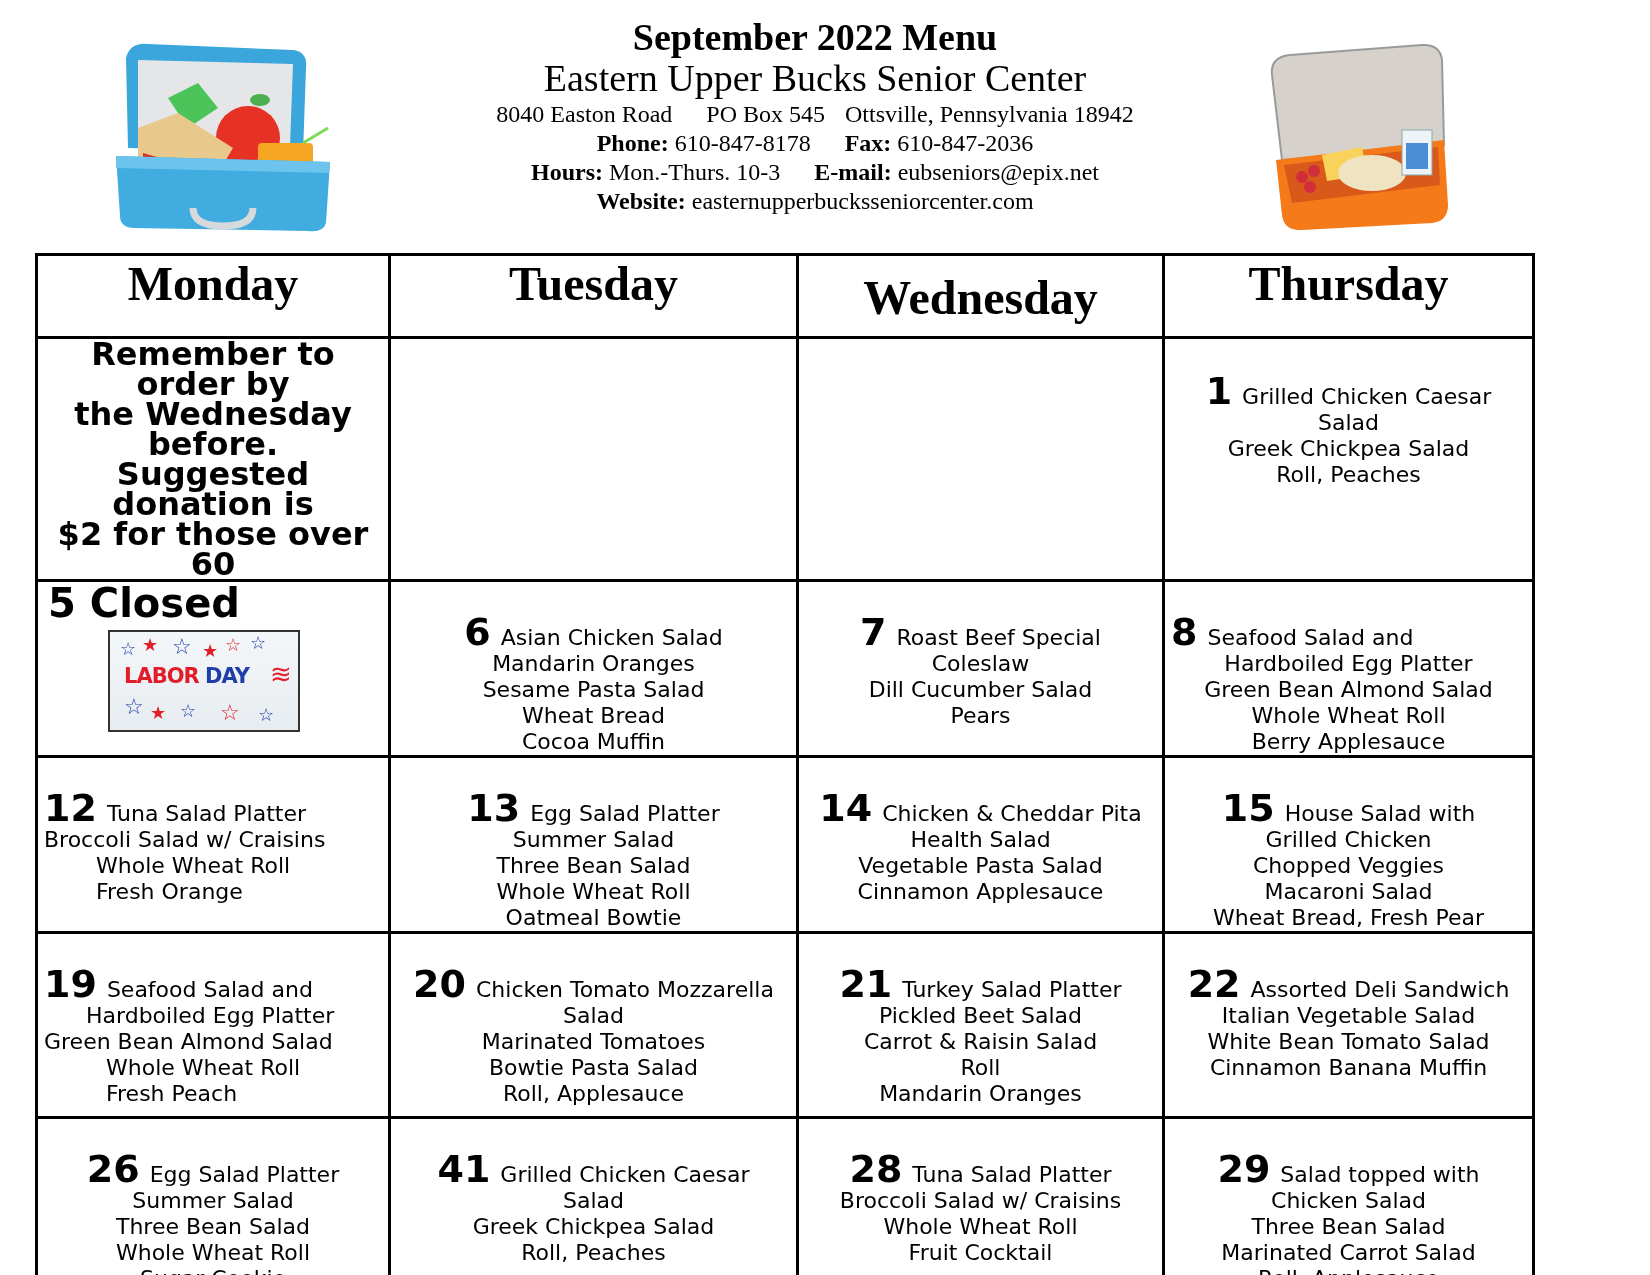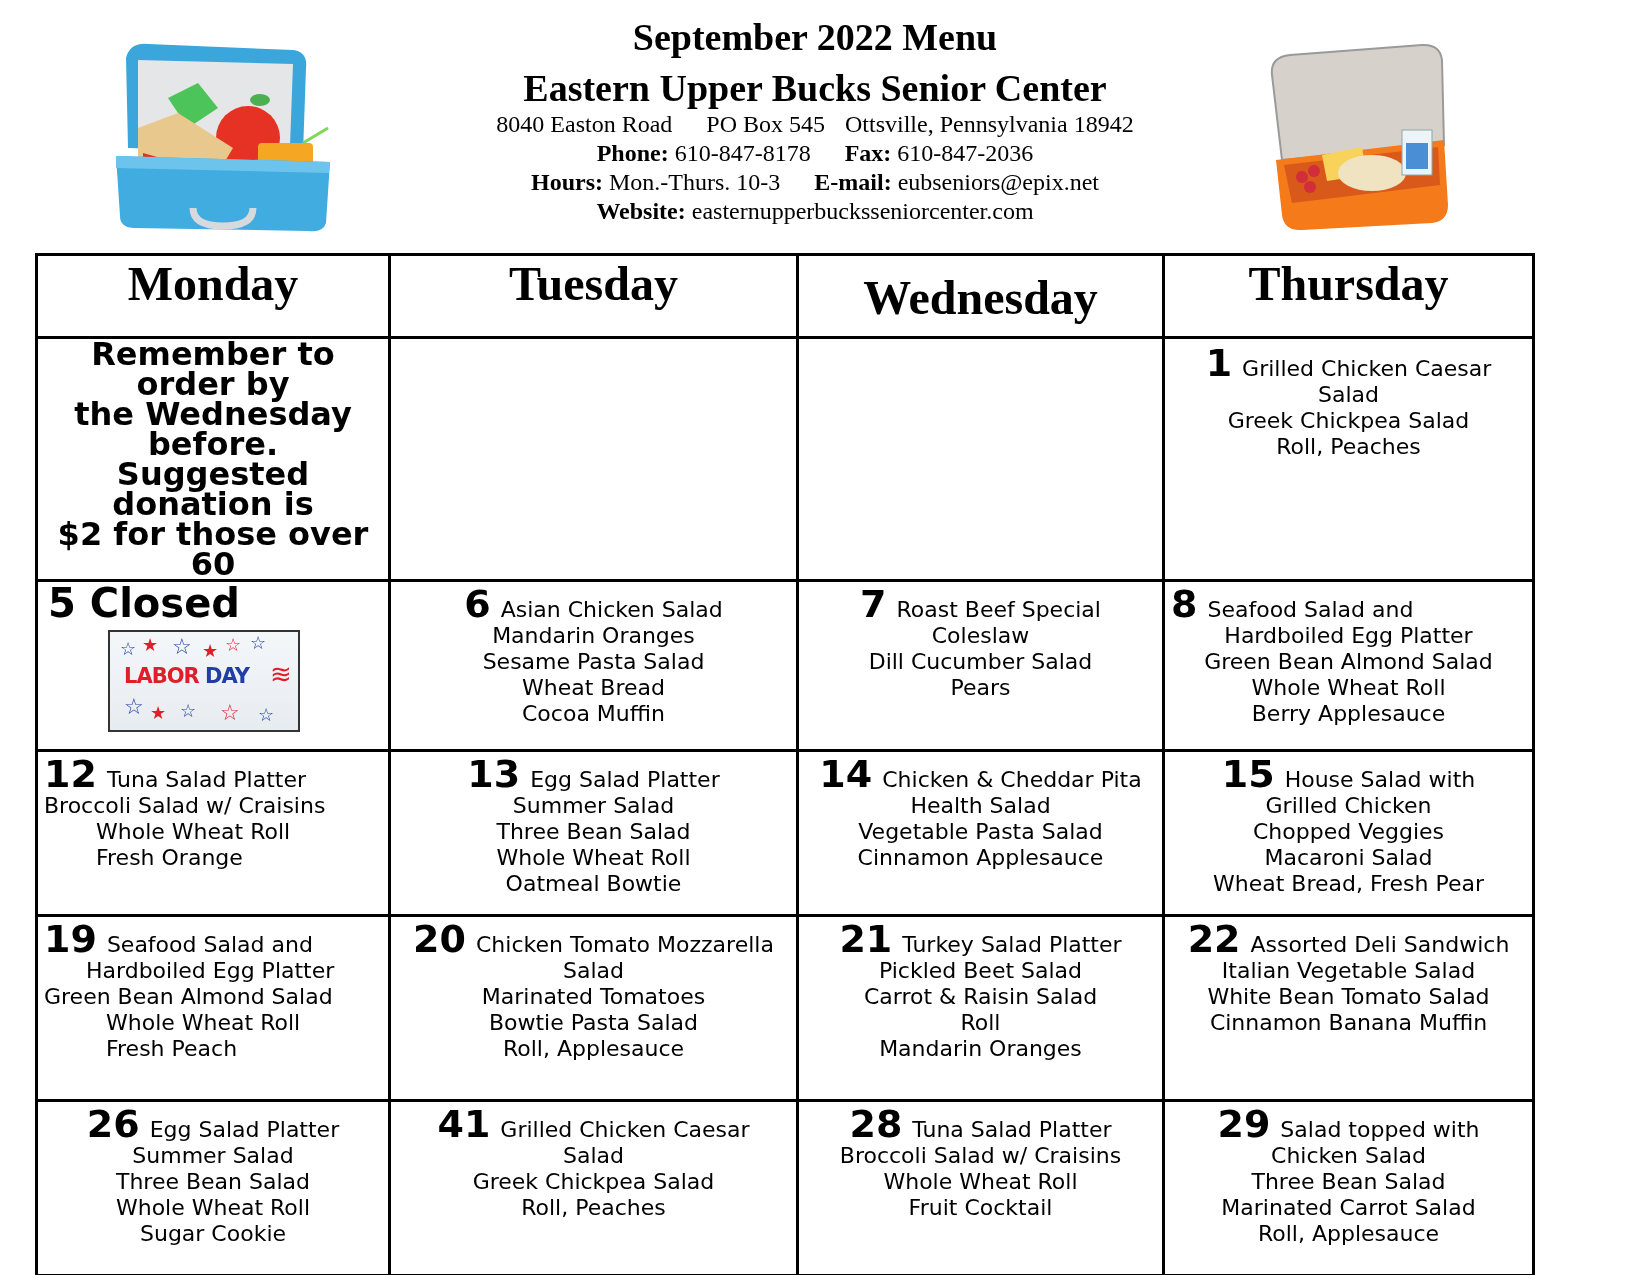--- a/index.html
+++ b/index.html
@@ -2,41 +2,41 @@
 <html><head>
   <meta charset="utf-8">
   <style>
     html, body { margin: 0; padding: 0; background: #ffffff; }
     body { width: 1650px; height: 1275px; position: relative; overflow: hidden; color: #000; }
     .serif { font-family: "Liberation Serif", "DejaVu Serif", serif; }
     .comic { font-family: "DejaVu Sans", "Liberation Sans", sans-serif; }
 
     .header { position: absolute; left: 400px; top: 18px; width: 830px; text-align: center; }
     .title { font-size: 38px; font-weight: bold; line-height: 38px; }
-    .subtitle { font-size: 38px; font-weight: bold; line-height: 44px; margin-top: 10px; }
+    .subtitle { font-size: 38px; font-weight: normal; line-height: 44px; }
     .info { font-size: 24px; line-height: 29px; }
     .info b { font-weight: bold; }
     .gap { display: inline-block; width: 28px; }
 
     .lunchbox-left { position: absolute; left: 108px; top: 38px; width: 230px; height: 195px; }
     .lunchbox-right { position: absolute; left: 1262px; top: 35px; width: 190px; height: 195px; }
 
     table.cal { position: absolute; left: 35px; top: 253px; border-collapse: collapse; table-layout: fixed; width: 1497px; }
     table.cal td, table.cal th { border: 3px solid #000; vertical-align: top; padding: 0; }
     th.dayhead { height: 66px; font-family: "Liberation Serif", "DejaVu Serif", serif; font-size: 48px; font-weight: bold; text-align: center; vertical-align: top; padding-top: 2px; }
     tr.r1 td { height: 148px; }
     tr.r2 td { height: 167px; }
     tr.r3 td { height: 162px; }
     tr.r4 td { height: 182px; }
     tr.r5 td { height: 172px; }
     tr.r6 td { height: 40px; }
 
     .cell { font-family: "DejaVu Sans", "Liberation Sans", sans-serif; font-size: 22px; line-height: 26px; text-align: center; padding: 4px 6px 0 6px; }
     .daynum { font-size: 38px; font-weight: bold; line-height: 36px; margin-right: 10px; }
-    .first-line { display: block; }
+    .first-line { display: block; margin-top: 28px; }
     .item { display: block; }
     .note { text-align: center; font-size: 32px; line-height: 30px; font-weight: bold; padding: 0 10px; }
     .closed { text-align: left; font-size: 40px; font-weight: bold; line-height: 42px; padding-left: 10px; }
     .labor-img { margin: 6px 0 0 70px; width: 188px; height: 98px; border: 2px solid #333; background: linear-gradient(#f4f7fa, #e7ecf0); position: relative; }
     .labor-text { position: absolute; left: 14px; top: 32px; font-family: "DejaVu Sans", sans-serif; font-weight: bold; font-size: 21px; letter-spacing: -1px; }
     .labor-text .red { color: #e21d2a; }
     .labor-text .blue { color: #1f3ea8; }
     .star { position: absolute; font-size: 18px; line-height: 18px; }
   </style>
 </head>

